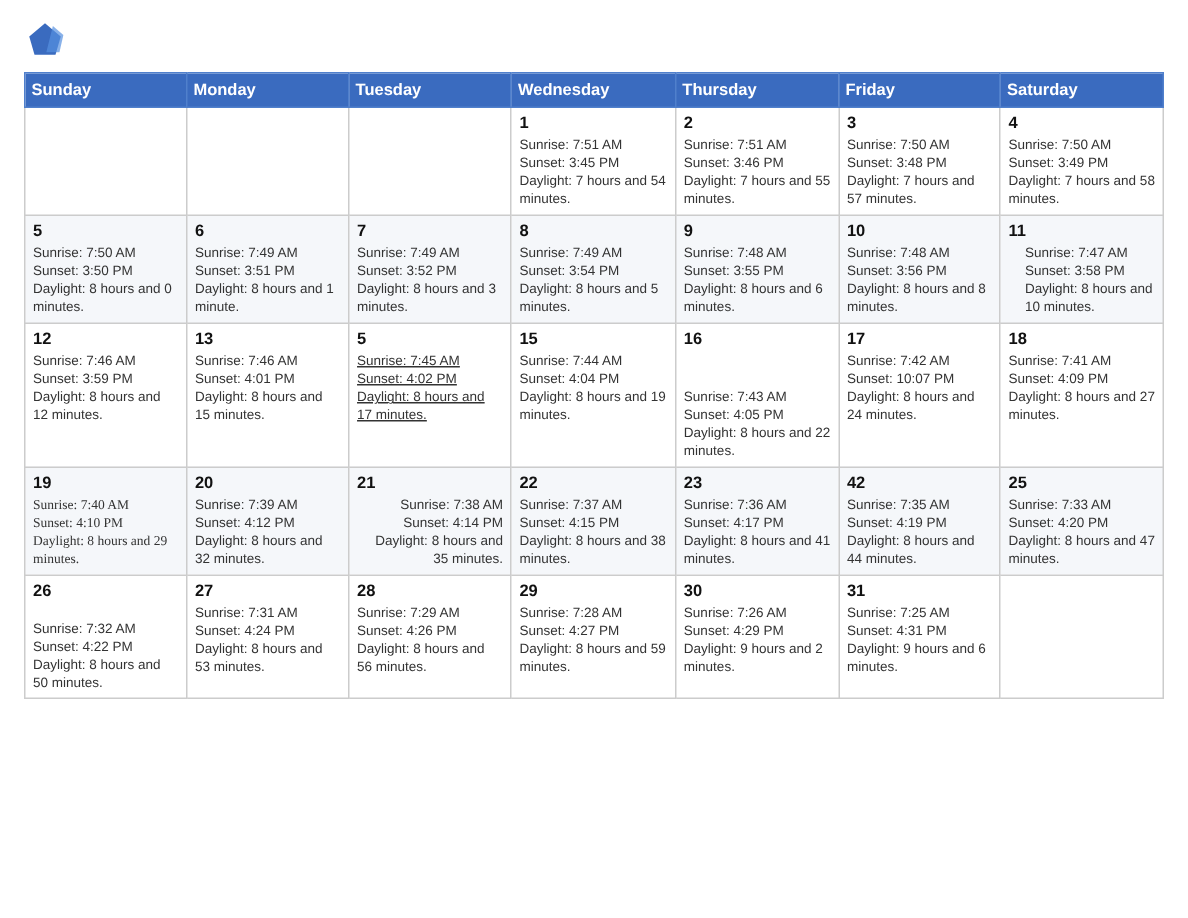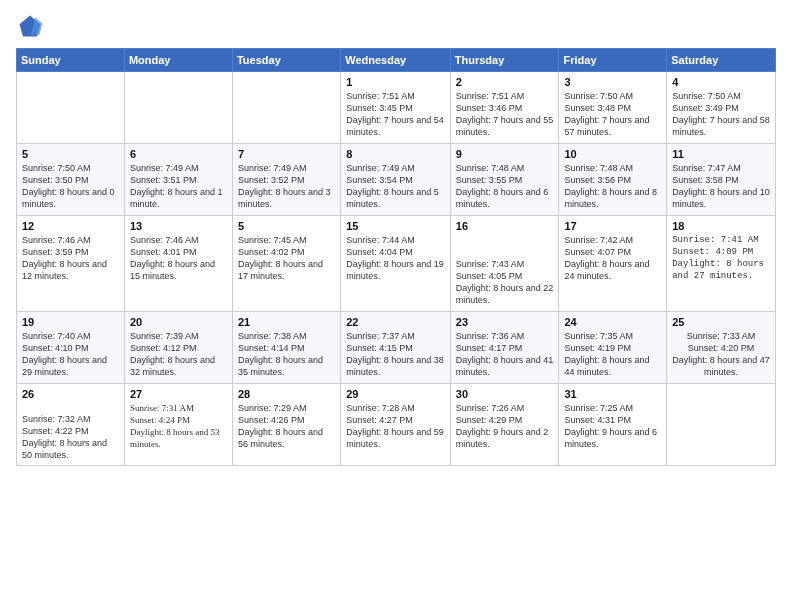--- a/index.html
+++ b/index.html
@@ -186,123 +186,123 @@
 Daylight: 8 hours and 6 minutes.</div>
           </td>
           <td>
             <div class="cell-day">10</div>
             <div class="cell-info" style="white-space: pre-line;">Sunrise: 7:48 AM
 Sunset: 3:56 PM
 Daylight: 8 hours and 8 minutes.</div>
           </td>
           <td>
             <div class="cell-day">11</div>
-            <div class="cell-info" style="white-space: pre-line;">Sunrise: 7:47 AM
+            <div class="cell-info" style="white-space: pre-line; margin-left: 11px;">Sunrise: 7:47 AM
 Sunset: 3:58 PM
 Daylight: 8 hours and 10 minutes.</div>
           </td>
         </tr>
         <tr>
           <td>
             <div class="cell-day">12</div>
             <div class="cell-info" style="white-space: pre-line;">Sunrise: 7:46 AM
 Sunset: 3:59 PM
 Daylight: 8 hours and 12 minutes.</div>
           </td>
           <td>
             <div class="cell-day">13</div>
             <div class="cell-info" style="white-space: pre-line;">Sunrise: 7:46 AM
 Sunset: 4:01 PM
 Daylight: 8 hours and 15 minutes.</div>
           </td>
           <td>
             <div class="cell-day">5</div>
-            <div class="cell-info" style="white-space: pre-line;">Sunrise: 7:45 AM
+            <div class="cell-info" style="white-space: pre-line; text-decoration: underline;">Sunrise: 7:45 AM
 Sunset: 4:02 PM
 Daylight: 8 hours and 17 minutes.</div>
           </td>
           <td>
             <div class="cell-day">15</div>
             <div class="cell-info" style="white-space: pre-line;">Sunrise: 7:44 AM
 Sunset: 4:04 PM
 Daylight: 8 hours and 19 minutes.</div>
           </td>
           <td>
             <div class="cell-day">16</div>
             <div class="cell-info" style="white-space: pre-line; margin-top: 26px;">Sunrise: 7:43 AM
 Sunset: 4:05 PM
 Daylight: 8 hours and 22 minutes.</div>
           </td>
           <td>
             <div class="cell-day">17</div>
             <div class="cell-info" style="white-space: pre-line;">Sunrise: 7:42 AM
-Sunset: 4:07 PM
+Sunset: 10:07 PM
 Daylight: 8 hours and 24 minutes.</div>
           </td>
           <td>
             <div class="cell-day">18</div>
-            <div class="cell-info" style="white-space: pre-line; font-family: Liberation Mono, monospace;">Sunrise: 7:41 AM
+            <div class="cell-info" style="white-space: pre-line;">Sunrise: 7:41 AM
 Sunset: 4:09 PM
 Daylight: 8 hours and 27 minutes.</div>
           </td>
         </tr>
         <tr>
           <td>
             <div class="cell-day">19</div>
-            <div class="cell-info" style="white-space: pre-line;">Sunrise: 7:40 AM
+            <div class="cell-info" style="white-space: pre-line; font-family: Liberation Serif, serif;">Sunrise: 7:40 AM
 Sunset: 4:10 PM
 Daylight: 8 hours and 29 minutes.</div>
           </td>
           <td>
             <div class="cell-day">20</div>
             <div class="cell-info" style="white-space: pre-line;">Sunrise: 7:39 AM
 Sunset: 4:12 PM
 Daylight: 8 hours and 32 minutes.</div>
           </td>
           <td>
             <div class="cell-day">21</div>
-            <div class="cell-info" style="white-space: pre-line;">Sunrise: 7:38 AM
+            <div class="cell-info" style="white-space: pre-line; text-align: right;">Sunrise: 7:38 AM
 Sunset: 4:14 PM
 Daylight: 8 hours and 35 minutes.</div>
           </td>
           <td>
             <div class="cell-day">22</div>
             <div class="cell-info" style="white-space: pre-line;">Sunrise: 7:37 AM
 Sunset: 4:15 PM
 Daylight: 8 hours and 38 minutes.</div>
           </td>
           <td>
             <div class="cell-day">23</div>
             <div class="cell-info" style="white-space: pre-line;">Sunrise: 7:36 AM
 Sunset: 4:17 PM
 Daylight: 8 hours and 41 minutes.</div>
           </td>
           <td>
-            <div class="cell-day">24</div>
+            <div class="cell-day">42</div>
             <div class="cell-info" style="white-space: pre-line;">Sunrise: 7:35 AM
 Sunset: 4:19 PM
 Daylight: 8 hours and 44 minutes.</div>
           </td>
           <td>
             <div class="cell-day">25</div>
-            <div class="cell-info" style="white-space: pre-line; text-align: center;">Sunrise: 7:33 AM
+            <div class="cell-info" style="white-space: pre-line;">Sunrise: 7:33 AM
 Sunset: 4:20 PM
 Daylight: 8 hours and 47 minutes.</div>
           </td>
         </tr>
         <tr>
           <td>
             <div class="cell-day">26</div>
             <div class="cell-info" style="white-space: pre-line; margin-top: 13px;">Sunrise: 7:32 AM
 Sunset: 4:22 PM
 Daylight: 8 hours and 50 minutes.</div>
           </td>
           <td>
             <div class="cell-day">27</div>
-            <div class="cell-info" style="white-space: pre-line; font-family: Liberation Serif, serif;">Sunrise: 7:31 AM
+            <div class="cell-info" style="white-space: pre-line;">Sunrise: 7:31 AM
 Sunset: 4:24 PM
 Daylight: 8 hours and 53 minutes.</div>
           </td>
           <td>
             <div class="cell-day">28</div>
             <div class="cell-info" style="white-space: pre-line;">Sunrise: 7:29 AM
 Sunset: 4:26 PM
 Daylight: 8 hours and 56 minutes.</div>
           </td>
           <td>

